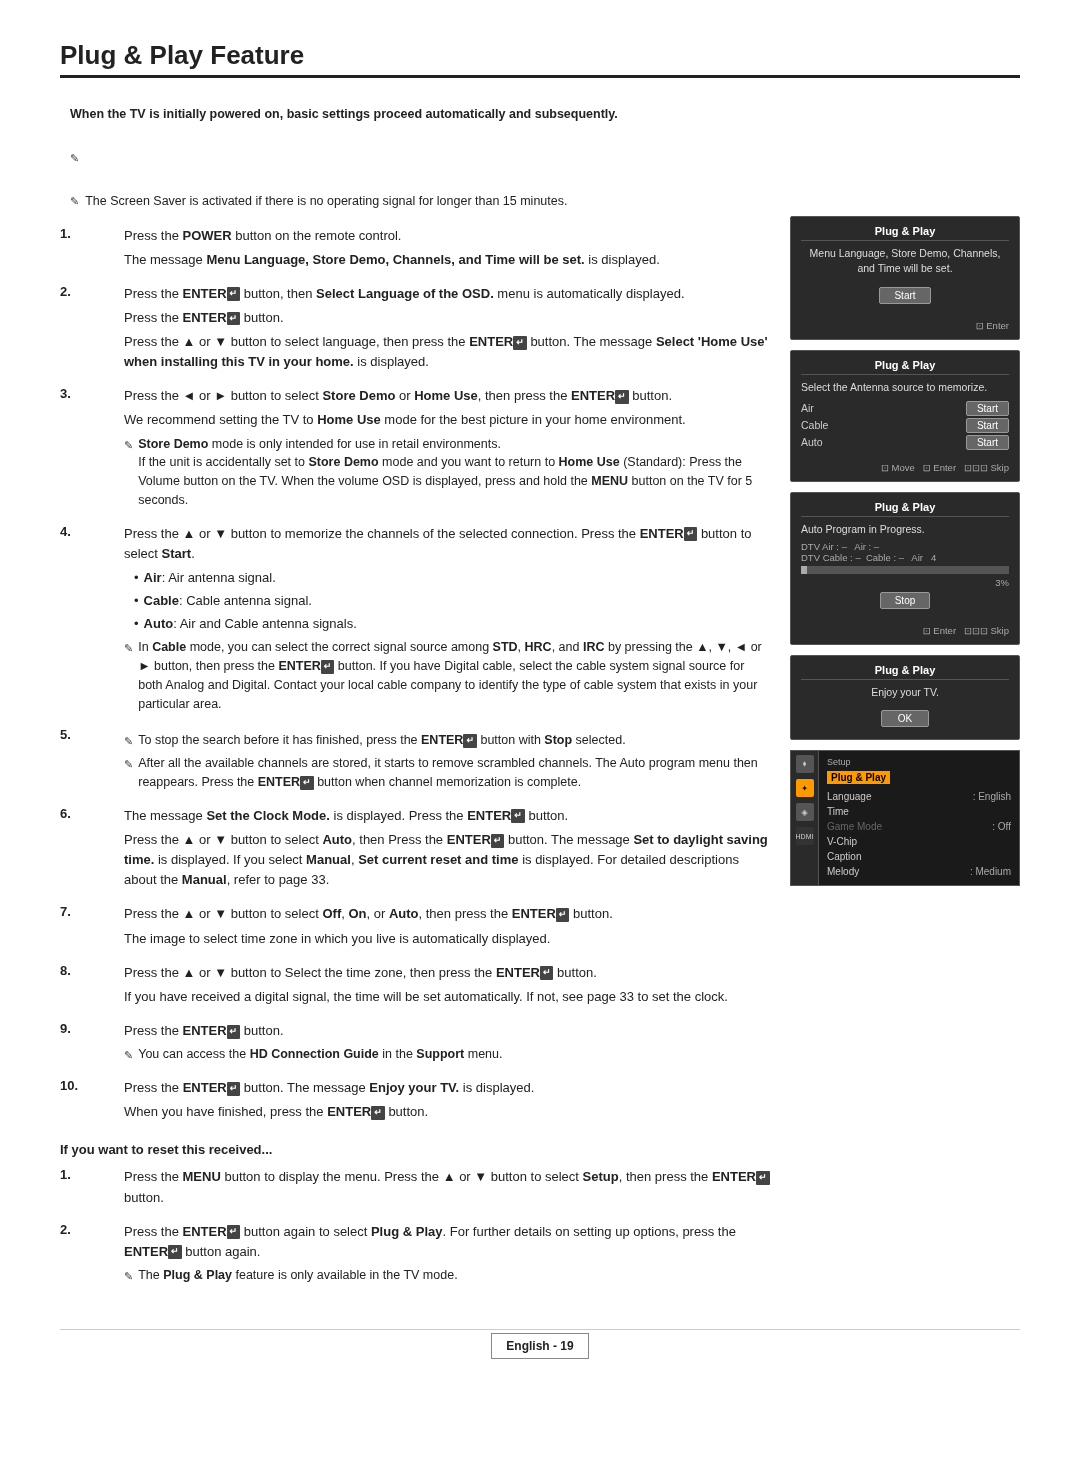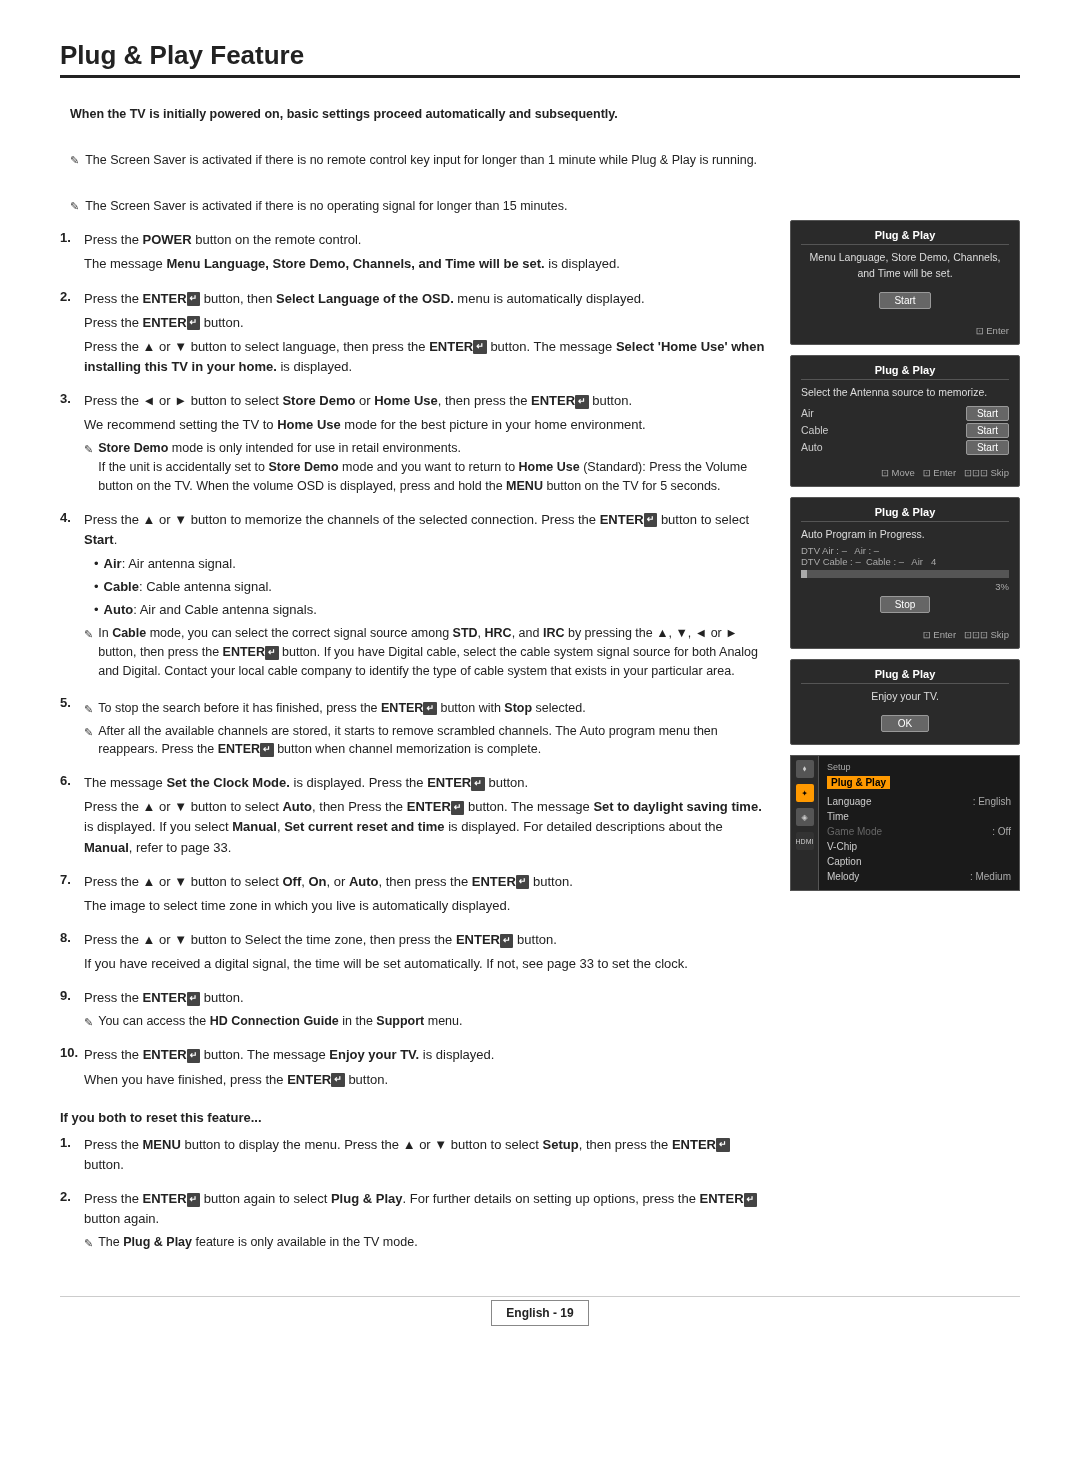--- a/index.html
+++ b/index.html
@@ -50,21 +50,21 @@
       margin-bottom: 10px;
     }
     ol.main-list > li::before {
       content: counter(main-counter) ".";
       font-weight: bold;
       font-size: 13px;
       margin-right: 6px;
       flex-shrink: 0;
       min-width: 18px;
     }
-    .li-content { flex: 1; line-height: 1.55; }
+    .li-content { flex: 1; line-height: 1.55; margin-left: 40px; }
     .li-content p { margin-bottom: 4px; }
 
     .sub-note {
       display: flex;
       align-items: flex-start;
       margin: 4px 0 4px 0;
     }
     .sub-note .note-icon { color: #444; font-size: 11px; margin-right: 5px; margin-top: 2px; }
 
     .bullet-list { list-style: none; padding-left: 10px; margin: 4px 0; }
@@ -203,21 +203,20 @@
 <body>
 
 <h1>Plug &amp; Play Feature</h1>
 
 <div class="note-item" style="margin-bottom:8px;">
   <span class="note-text"><strong>When the TV is initially powered on, basic settings proceed automatically and subsequently.</strong></span>
 </div>
 
 <div class="note-item">
   <span class="note-icon">✎</span>
-  <span class="note-text">The Screen Saver is activated if there is no remote control key input for longer than 1 minute while Plug &amp; Play is running.</span>
 </div>
 <div class="note-item">
   <span class="note-icon">✎</span>
   <span class="note-text">The Screen Saver is activated if there is no operating signal for longer than 15 minutes.</span>
 </div>
 
 <div class="main-content">
   <div class="left-col">
     <ol class="main-list">
 
@@ -310,21 +309,21 @@
       <li>
         <div class="li-content">
           <p>Press the <strong>ENTER<span class="enter-icon">↵</span></strong> button. The message <strong>Enjoy your TV.</strong> is displayed.</p>
           <p>When you have finished, press the <strong>ENTER<span class="enter-icon">↵</span></strong> button.</p>
         </div>
       </li>
 
     </ol>
 
     <div class="reset-section">
-      <p class="reset-title">If you both to reset this feature...</p>
+      <p class="reset-title">If you want to reset this received...</p>
       <ol class="main-list">
         <li>
           <div class="li-content">
             <p>Press the <strong>MENU</strong> button to display the menu. Press the ▲ or ▼ button to select <strong>Setup</strong>, then press the <strong>ENTER<span class="enter-icon">↵</span></strong> button.</p>
           </div>
         </li>
         <li>
           <div class="li-content">
             <p>Press the <strong>ENTER<span class="enter-icon">↵</span></strong> button again to select <strong>Plug &amp; Play</strong>. For further details on setting up options, press the <strong>ENTER<span class="enter-icon">↵</span></strong> button again.</p>
             <div class="sub-note">

